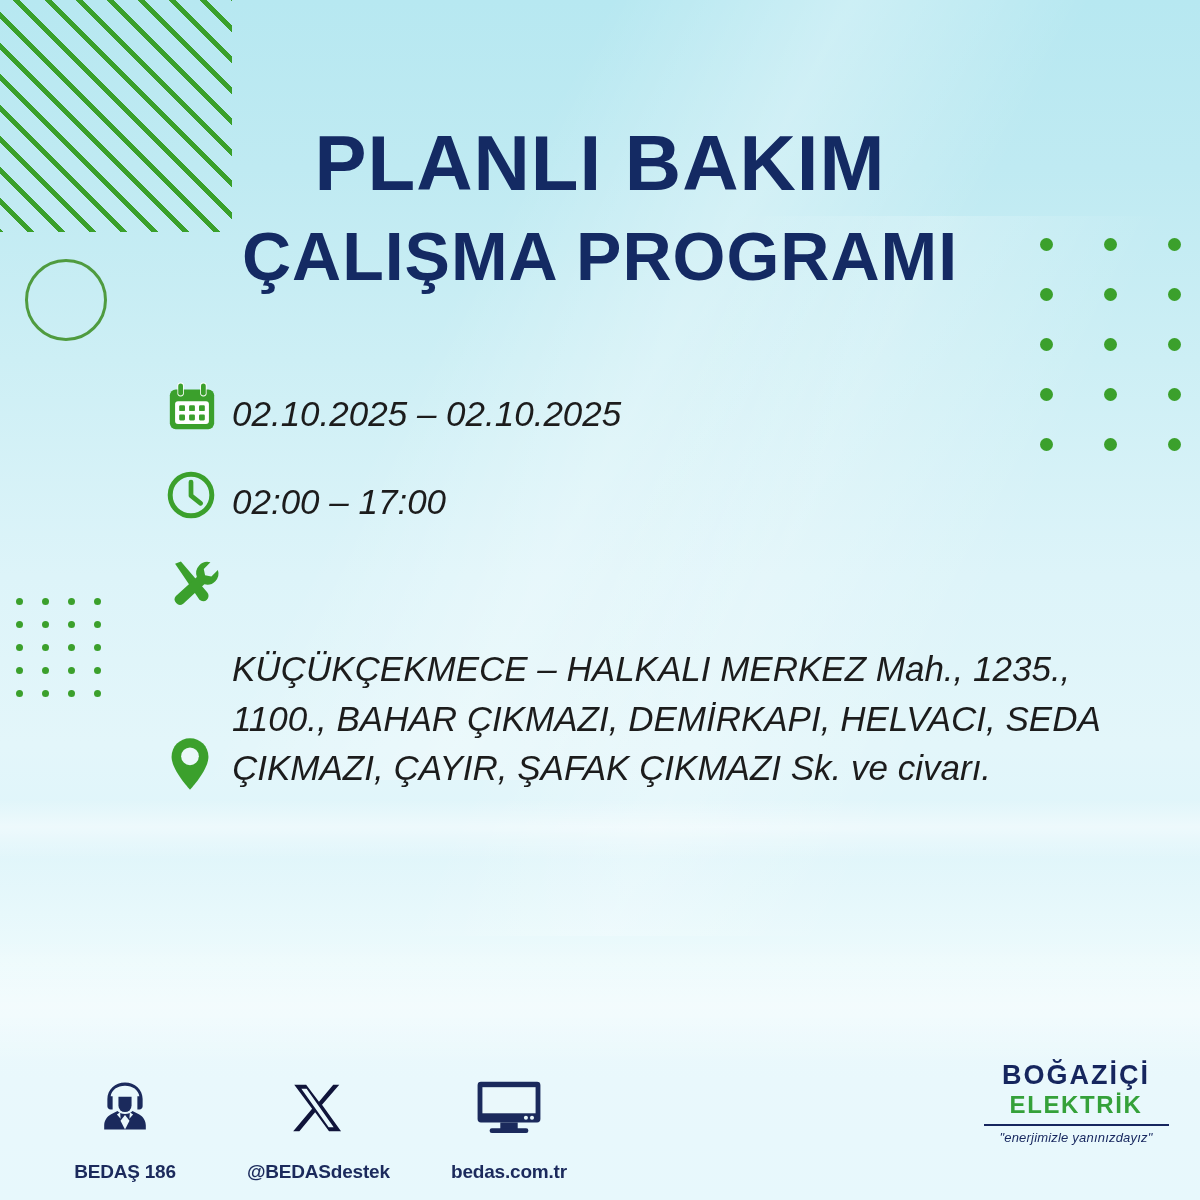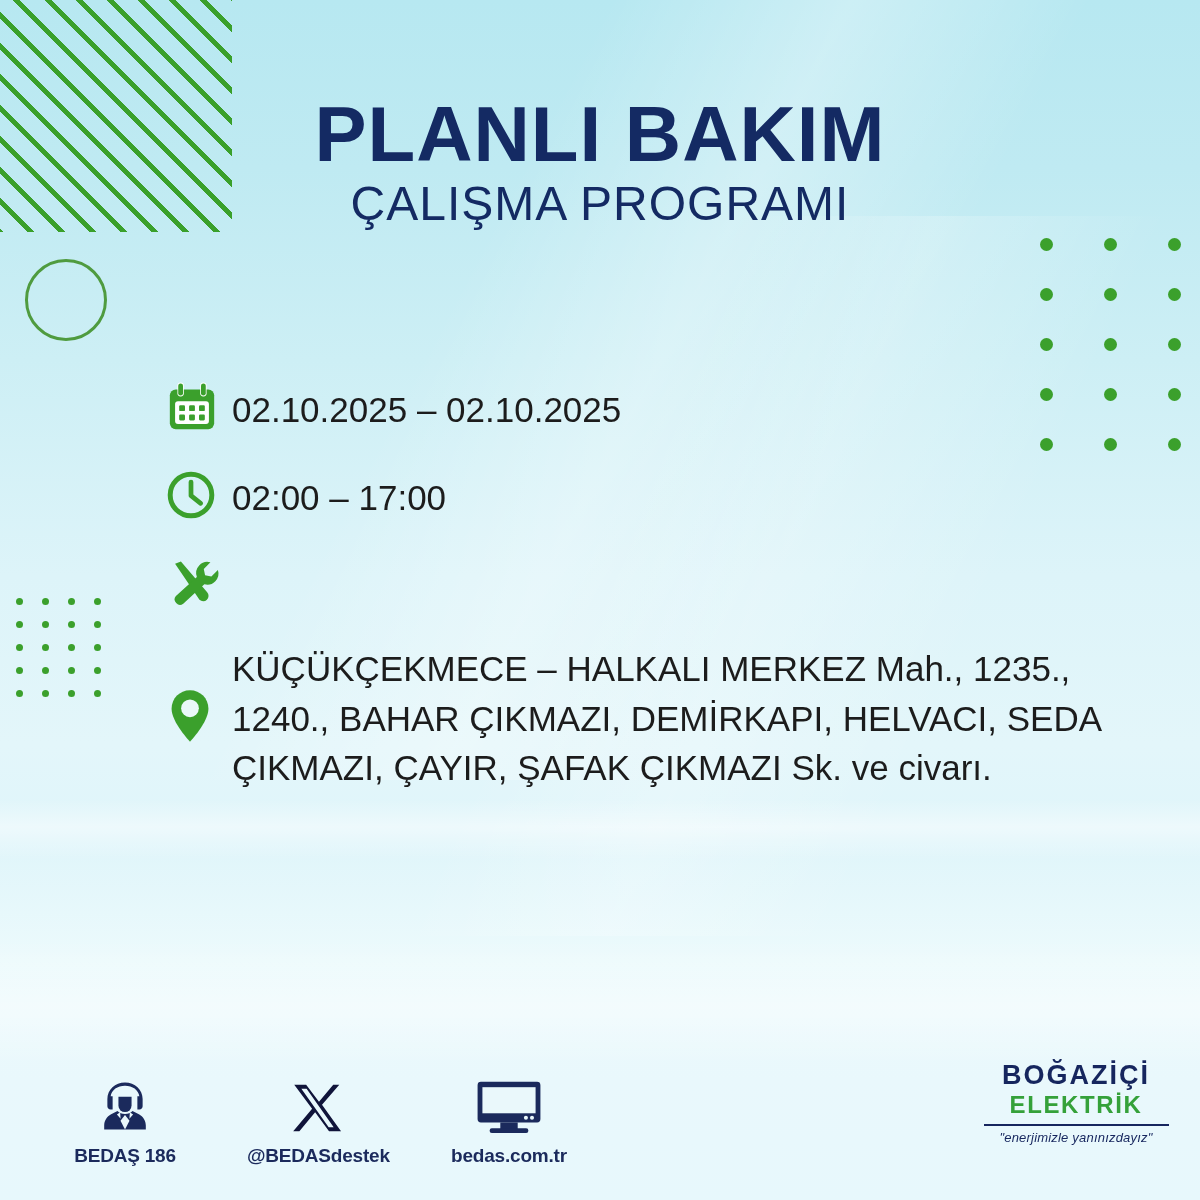--- a/index.html
+++ b/index.html
@@ -116,52 +116,53 @@
   }
   .dot-grid-right span {
     width: 13px;
     height: 13px;
   }
 
   
   .heading {
     position: absolute;
     left: 0;
-    top: 96px;
+    top: 125px;
     width: 1200px;
     text-align: center;
     color: #142a63;
   }
   .heading .line1 {
     font-size: 78px;
     font-weight: 800;
     letter-spacing: 1px;
     line-height: 0.98;
     white-space: nowrap;
   }
   .heading .line2 {
-    font-size: 48px;
-    font-weight: 400;
+    font-size: 68px;
+    font-weight: 700;
     letter-spacing: 1px;
     line-height: 1.1;
-    margin-top: 6px;
+    margin-top: 18px;
     white-space: nowrap;
   }
 
   
   .info {
     position: absolute;
     left: 160px;
     top: 378px;
     width: 1000px;
   }
   .row {
     display: flex;
-    align-items: center;
+    align-items: flex-end;
     margin-bottom: 24px;
+    font-style: italic;
   }
   .row .icon {
     width: 72px;
     min-width: 72px;
     height: 58px;
     display: flex;
     align-items: center;
     justify-content: flex-start;
     padding-left: 4px;
     box-sizing: border-box;
@@ -195,21 +196,21 @@
     text-align: center;
     color: #1b2a5c;
   }
   .contact .glyph {
     height: 64px;
     display: flex;
     align-items: flex-end;
     justify-content: center;
   }
   .contact .label {
-    margin-top: 9px;
+    margin-top: 25px;
     font-size: 19px;
     font-weight: 700;
     letter-spacing: -0.2px;
     white-space: nowrap;
   }
 
   .brand {
     position: absolute;
     right: 24px;
     top: 1060px;
@@ -347,21 +348,21 @@
       </div>
     </div>
 
     <div class="row row-address">
       <div class="icon">
         <svg width="52" height="56" viewBox="0 0 36 48" aria-hidden="true">
           <path d="M18 2 C9.2 2 2.2 9 2.2 17.8 C2.2 29.4 18 46 18 46 C18 46 33.8 29.4 33.8 17.8 C33.8 9 26.8 2 18 2 Z" fill="#3ba02c"></path>
           <circle cx="18" cy="17.4" r="7.6" fill="#eaf8f9"></circle>
         </svg>
       </div>
-      <div class="text">KÜÇÜKÇEKMECE – HALKALI MERKEZ Mah., 1235., 1240., BAHAR ÇIKMAZI, DEMİRKAPI, HELVACI, SEDA ÇIKMAZI, ÇAYIR, ŞAFAK ÇIKMAZI Sk. ve civarı.</div>
+      <div class="text">KÜÇÜKÇEKMECE – HALKALI MERKEZ Mah., 1235., 1100., BAHAR ÇIKMAZI, DEMİRKAPI, HELVACI, SEDA ÇIKMAZI, ÇAYIR, ŞAFAK ÇIKMAZI Sk. ve civarı.</div>
     </div>
 
   </div>
 
   <div class="footer-contacts">
 
     <div class="contact">
       <div class="glyph">
         <svg width="62" height="60" viewBox="0 0 64 64" aria-hidden="true">
           <g fill="#1b2a5c">

